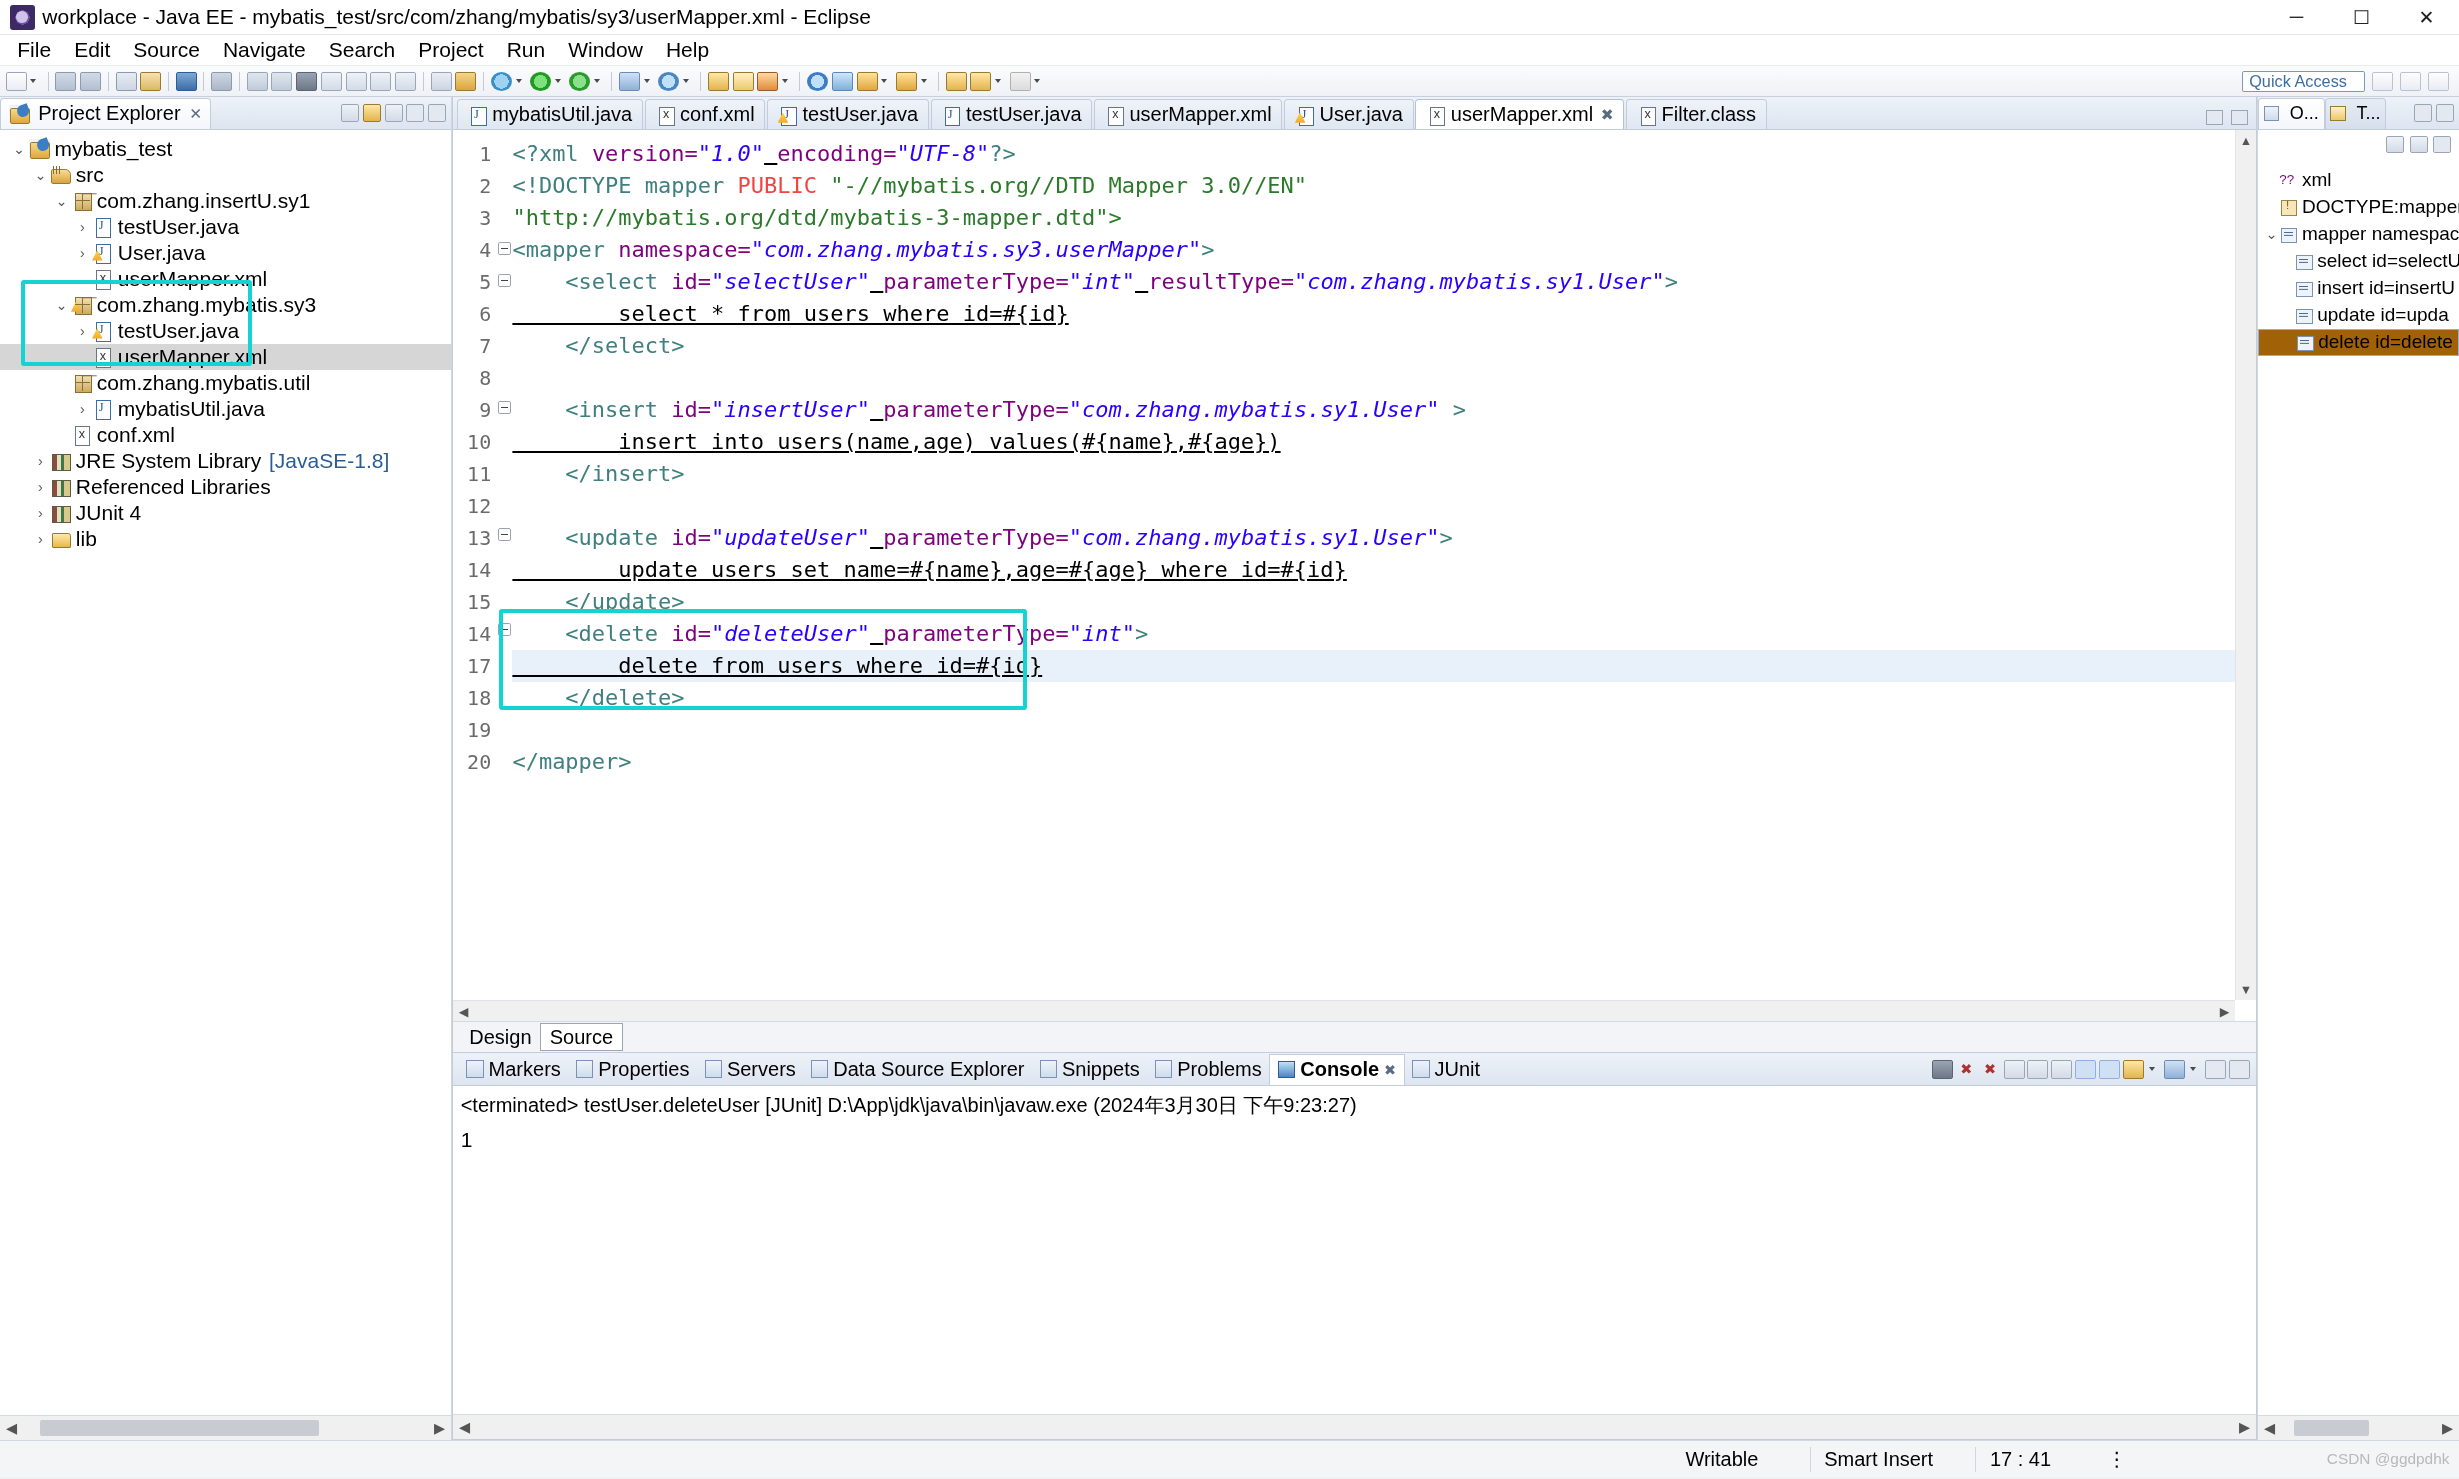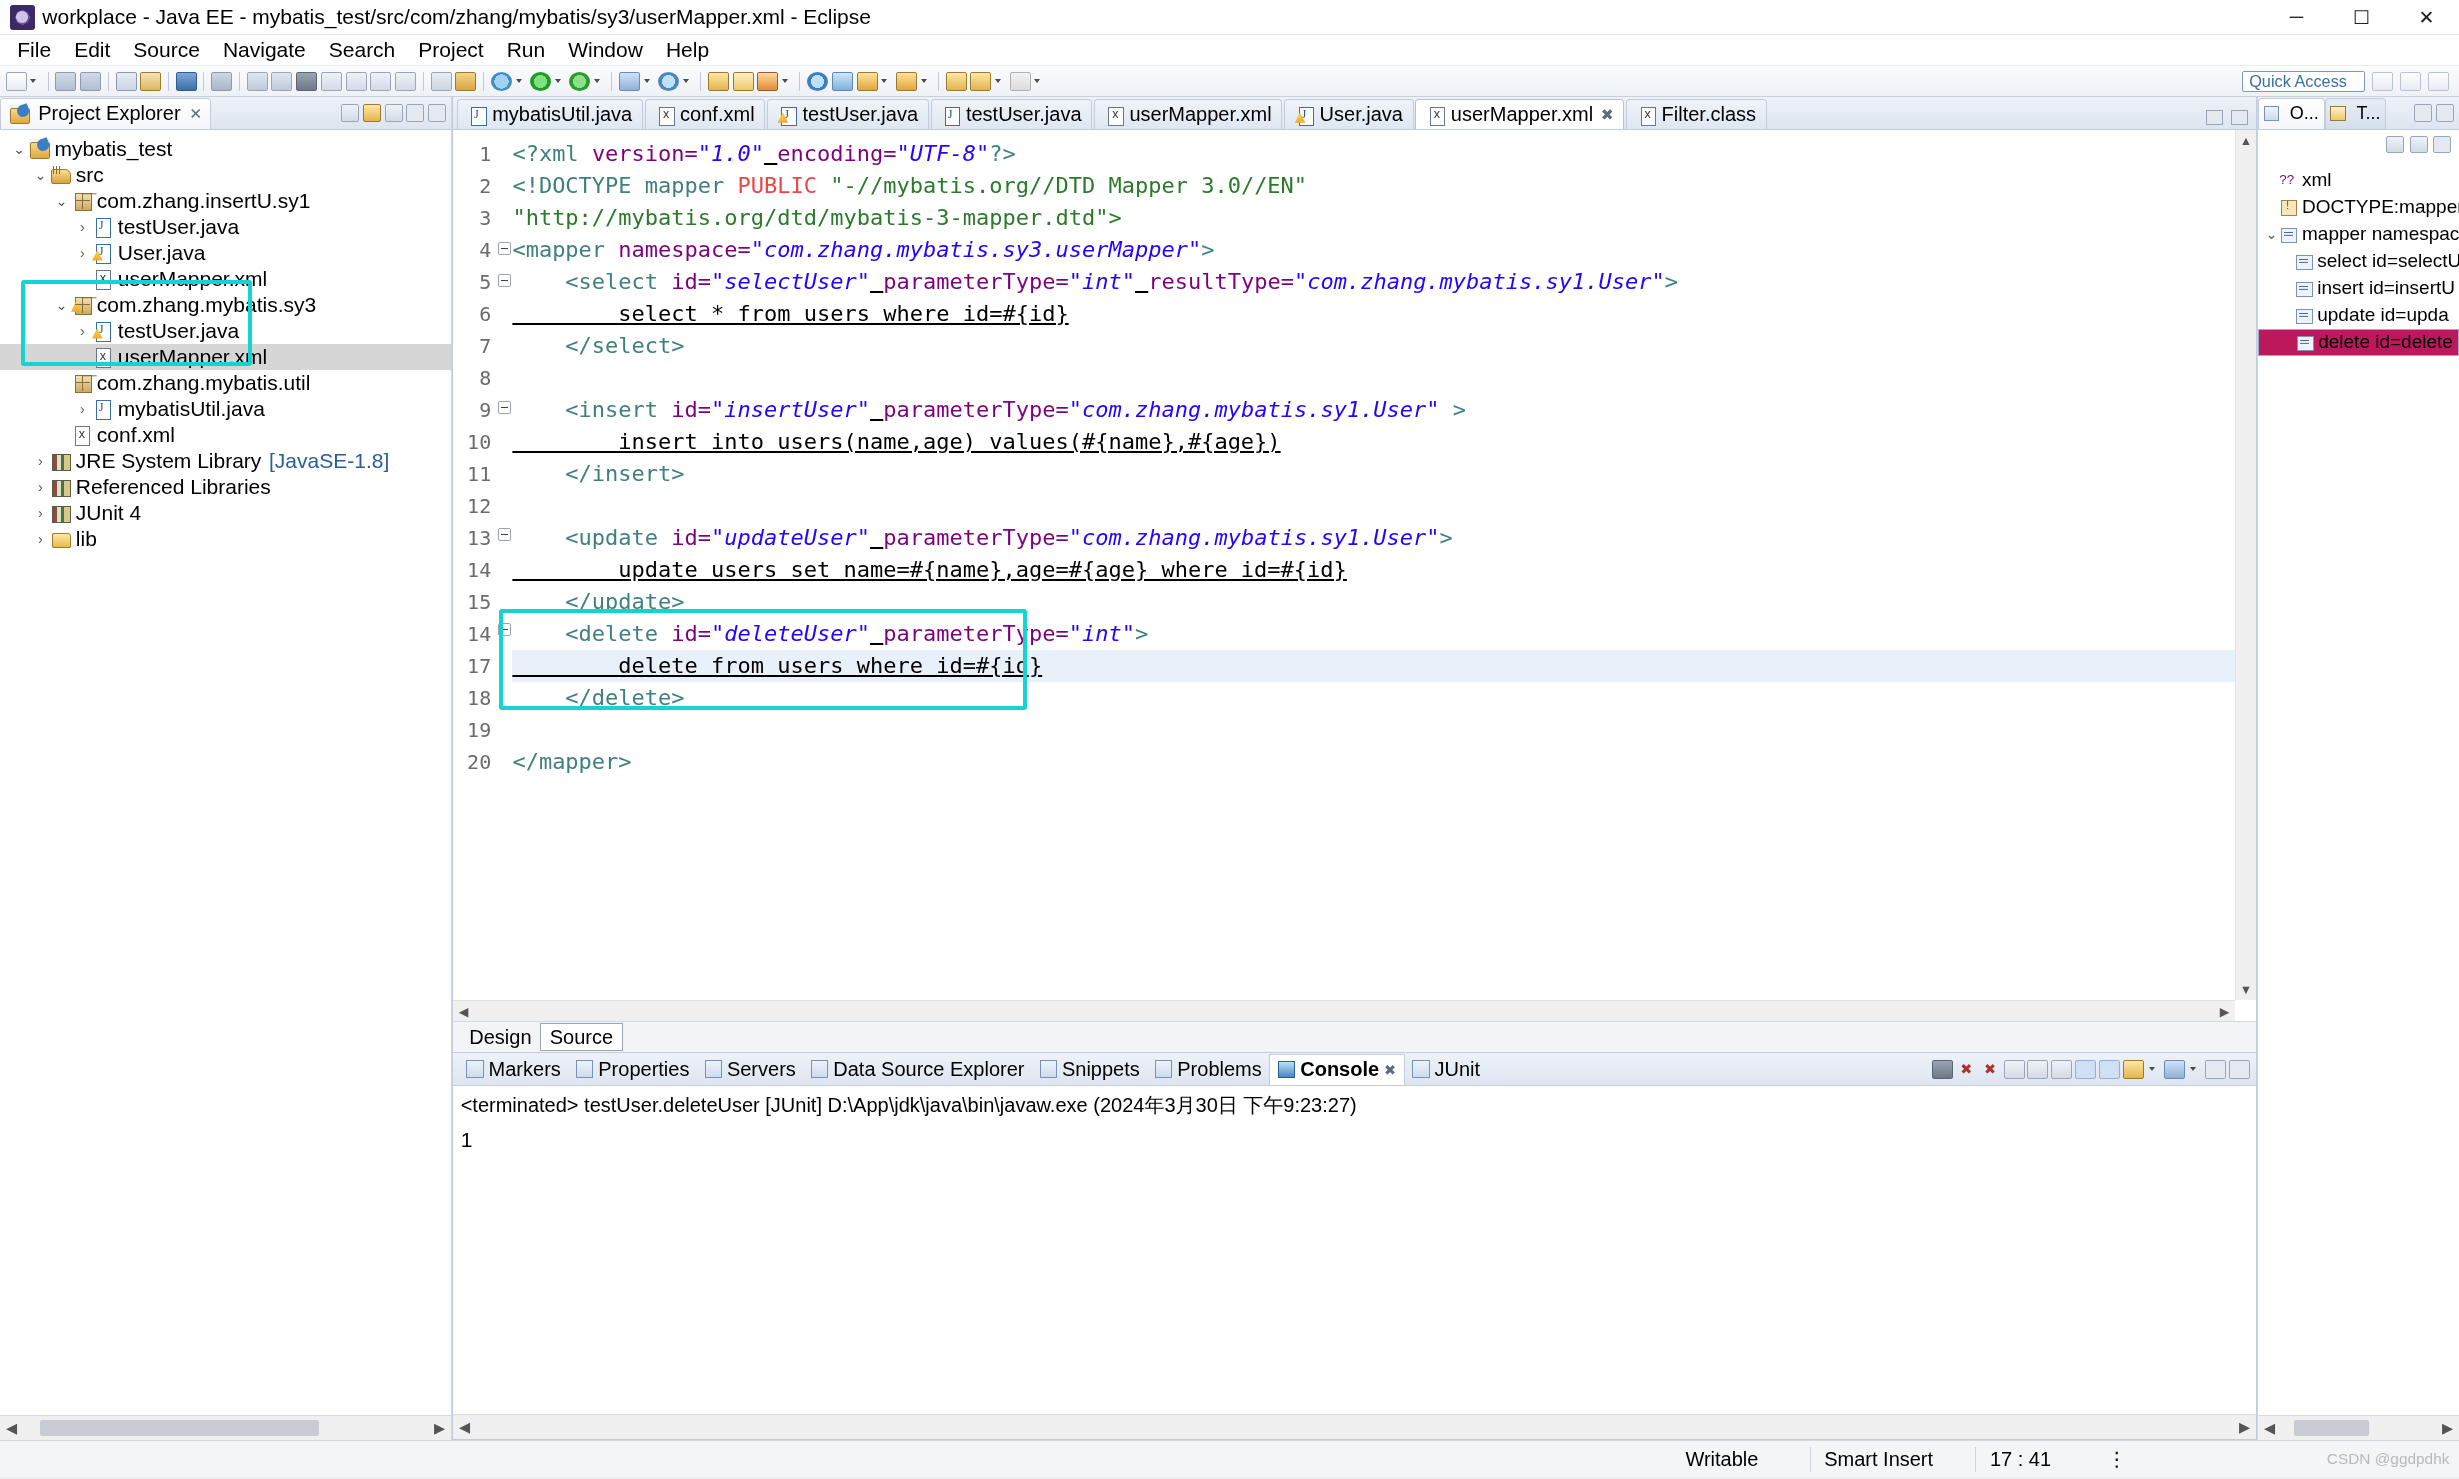--- a/index.html
+++ b/index.html
@@ -198,21 +198,21 @@
   .bt{width:21px;height:19px;border-radius:1.9px;position:relative;}
   .bt.on{background:#cfe0f5;border:1px solid #8fb0d8;}
   #console-head{font-size:20px;padding:5.8px 7.7px 3.8px 7.7px;color:#000;white-space:nowrap;background:#fff;}
   #console-body{flex:1;font-size:21px;padding:5.8px 7.7px;color:#000;background:#fff;font-family:"Liberation Sans",sans-serif;position:relative;}
   #bottom-hscroll{height:25px;background:#f0f0f0;border-top:1px solid #d6dbe2;display:flex;align-items:center;}
 
   
   #right{width:202px;display:flex;flex-direction:column;background:#fff;border-left:1px solid #cfd6e0;}
   #outline-rows{flex:1;padding-top:7.7px;font-size:19px;overflow:hidden;}
   .orow{display:flex;align-items:center;height:27px;white-space:nowrap;color:#000;}
-  .orow.sel{background:#be185d;border:1px solid #8fb0d8;}
+  .orow.sel{background:#a16207;border:1px solid #8fb0d8;}
   .o-ico{width:19px;height:17.3px;margin-right:3.8px;flex:none;position:relative;}
   .o-ico.decl:before{content:"";position:absolute;left:1.9px;top:1.9px;width:14.4px;height:13.4px;background:#f6e6b8;border:1px solid #9a8547;}
   .o-ico.decl:after{content:"!";position:absolute;left:6.7px;top:0px;font-size:11.5px;color:#7a5c1e;}
   .o-ico.elem:before{content:"";position:absolute;left:1.9px;top:2.9px;width:14.4px;height:12.5px;background:#eef3fa;border:1px solid #7a93b5;}
   .o-ico.elem:after{content:"";position:absolute;left:4.8px;top:6.7px;width:8.6px;height:1px;background:#4a6b93;box-shadow:0 2.9px 0 0 #4a6b93;}
   .o-ico.pi:before{content:"??";position:absolute;left:0;top:0;font-size:13.4px;color:#7a0b7a;}
   #right-hscroll{height:25px;background:#f0f0f0;border-top:1px solid #d6dbe2;display:flex;align-items:center;}
 
   
   #statusbar{

